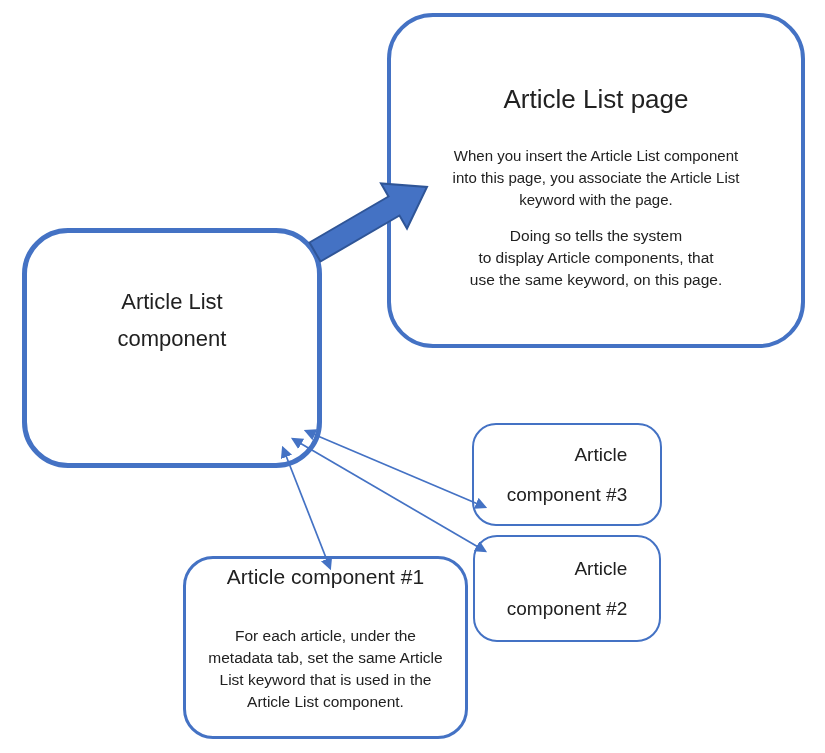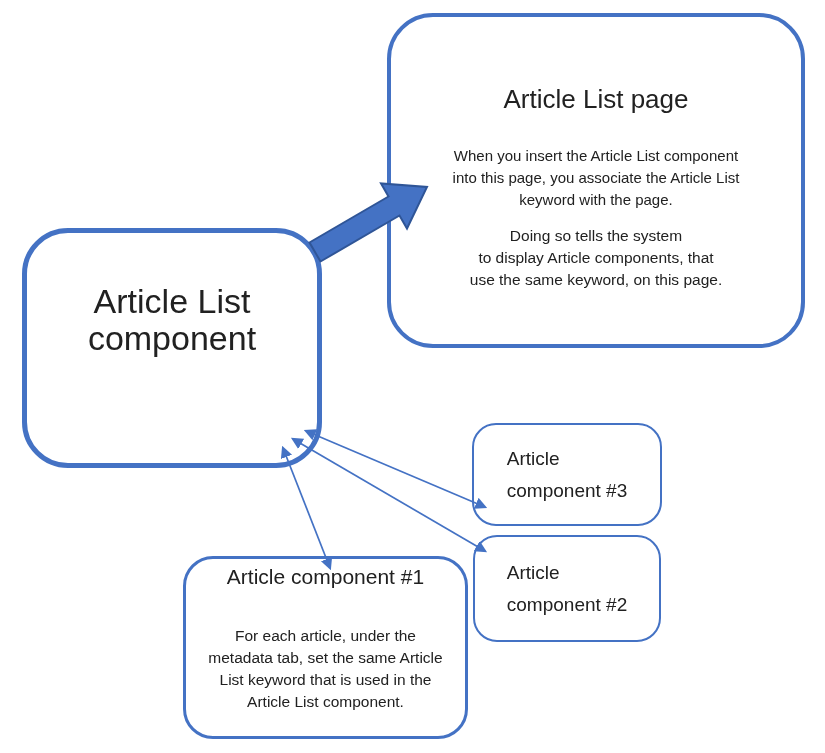--- a/index.html
+++ b/index.html
@@ -31,33 +31,33 @@
   }
 
   
   #box-page{left:387px;top:13px;width:418px;height:335px;border-width:4px;border-radius:46px;}
   #box-page .title{top:66px;font-size:26px;line-height:32px;}
   #box-page .para1{top:128px;font-size:15px;line-height:22px;}
   #box-page .para2{top:208px;font-size:15.5px;line-height:22px;}
 
   
   #box-component{left:22px;top:228px;width:300px;height:240px;border-width:5px;border-radius:46px;}
-  #box-component .title{top:50px;font-size:34px;line-height:37px;}
+  #box-component .title{top:50px;font-size:22px;line-height:37px;}
   #box-component .body{top:152px;font-size:16px;line-height:21px;}
 
   
   #box-comp1{left:183px;top:556px;width:285px;height:183px;border-width:3px;border-radius:30px;}
   #box-comp1 .title{top:5px;font-size:21px;line-height:26px;}
   #box-comp1 .body{top:66px;font-size:15.5px;line-height:22px;}
 
   
   #box-comp3{left:472px;top:423px;width:190px;height:103px;border-width:2.5px;border-radius:24px;}
   #box-comp2{left:473px;top:535px;width:188px;height:107px;border-width:2.5px;border-radius:24px;}
   .smallbox{display:flex;align-items:center;justify-content:center;}
-  .smallbox .title{position:static;font-size:19px;line-height:32px;text-align:left;white-space:pre-line;}
+  .smallbox .title{position:static;font-size:19px;line-height:40px;text-align:right;white-space:pre-line;}
 
   
   #arrow-layer{
     position:absolute;left:0;top:0;width:825px;height:753px;
     pointer-events:none;
   }
   .block-arrow{fill:var(--accent);stroke:var(--accent-dark);stroke-width:2;stroke-linejoin:miter;}
   .thin-arrow{stroke:var(--accent);stroke-width:1.7;fill:none;}
   .ah-fill{fill:var(--accent);}
 </style>

